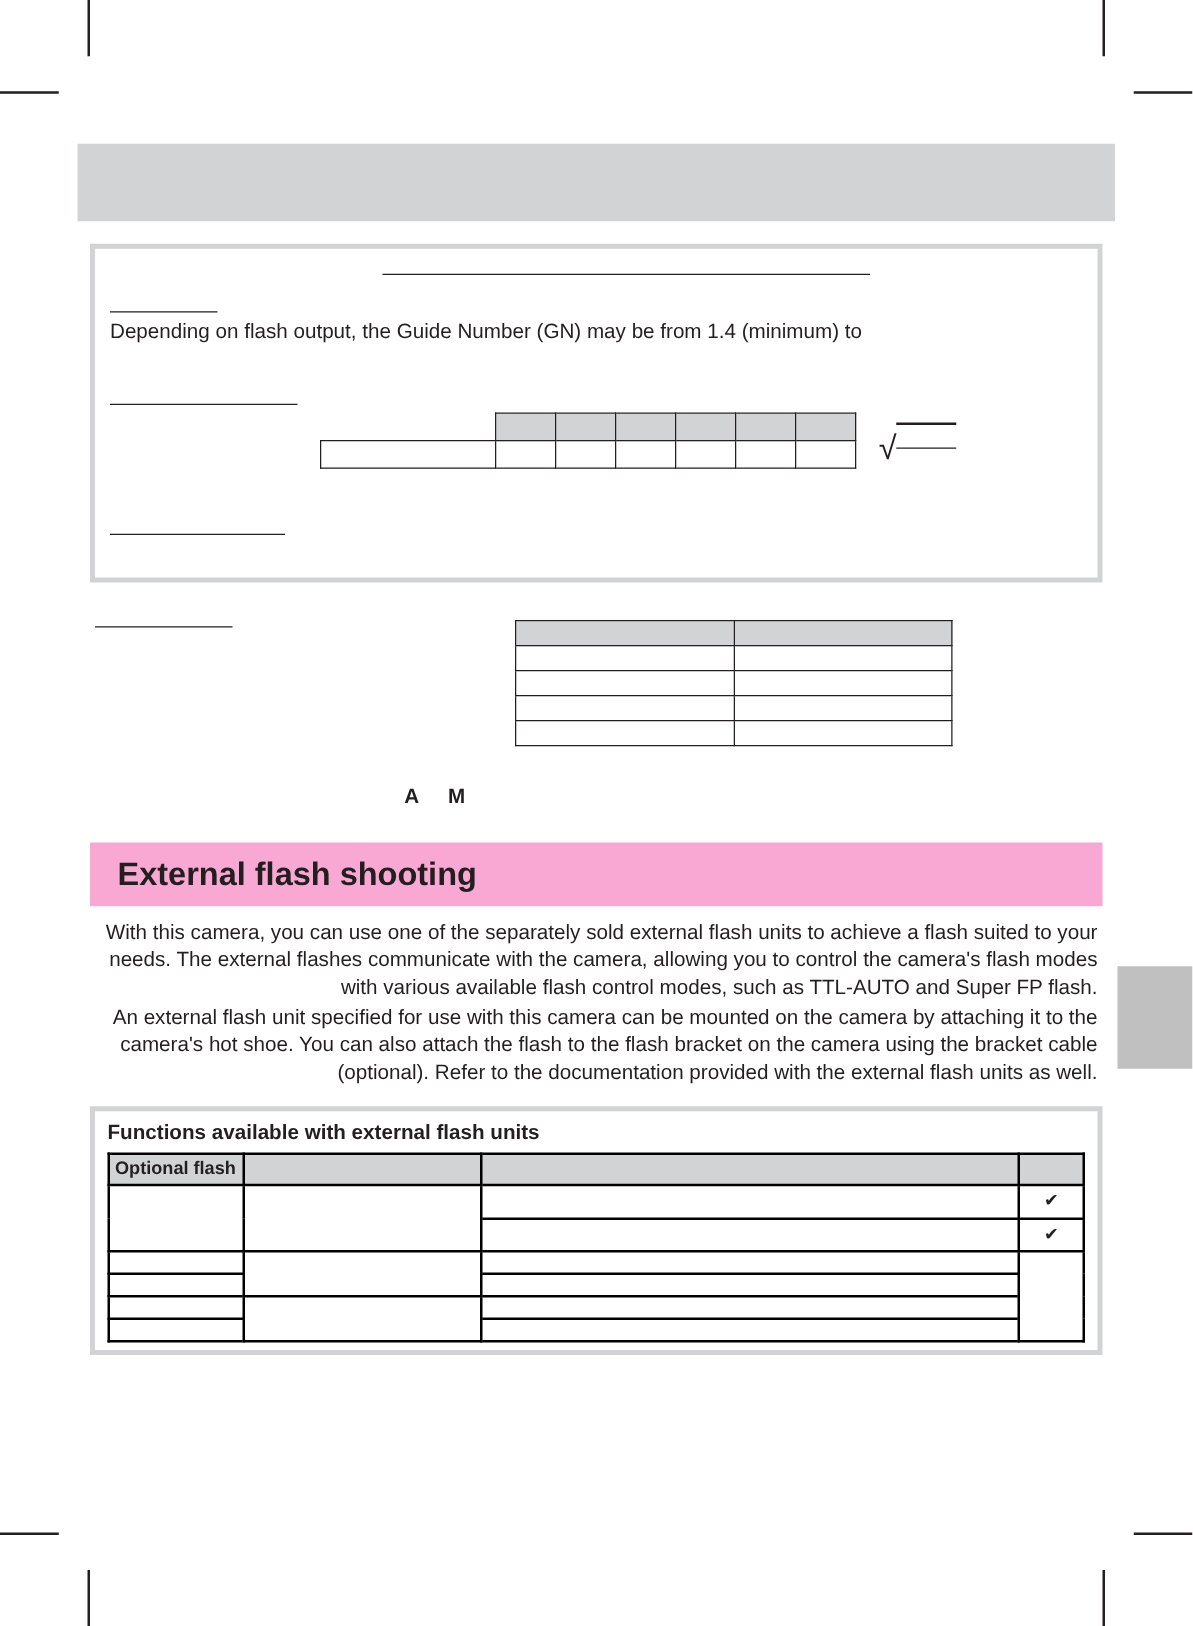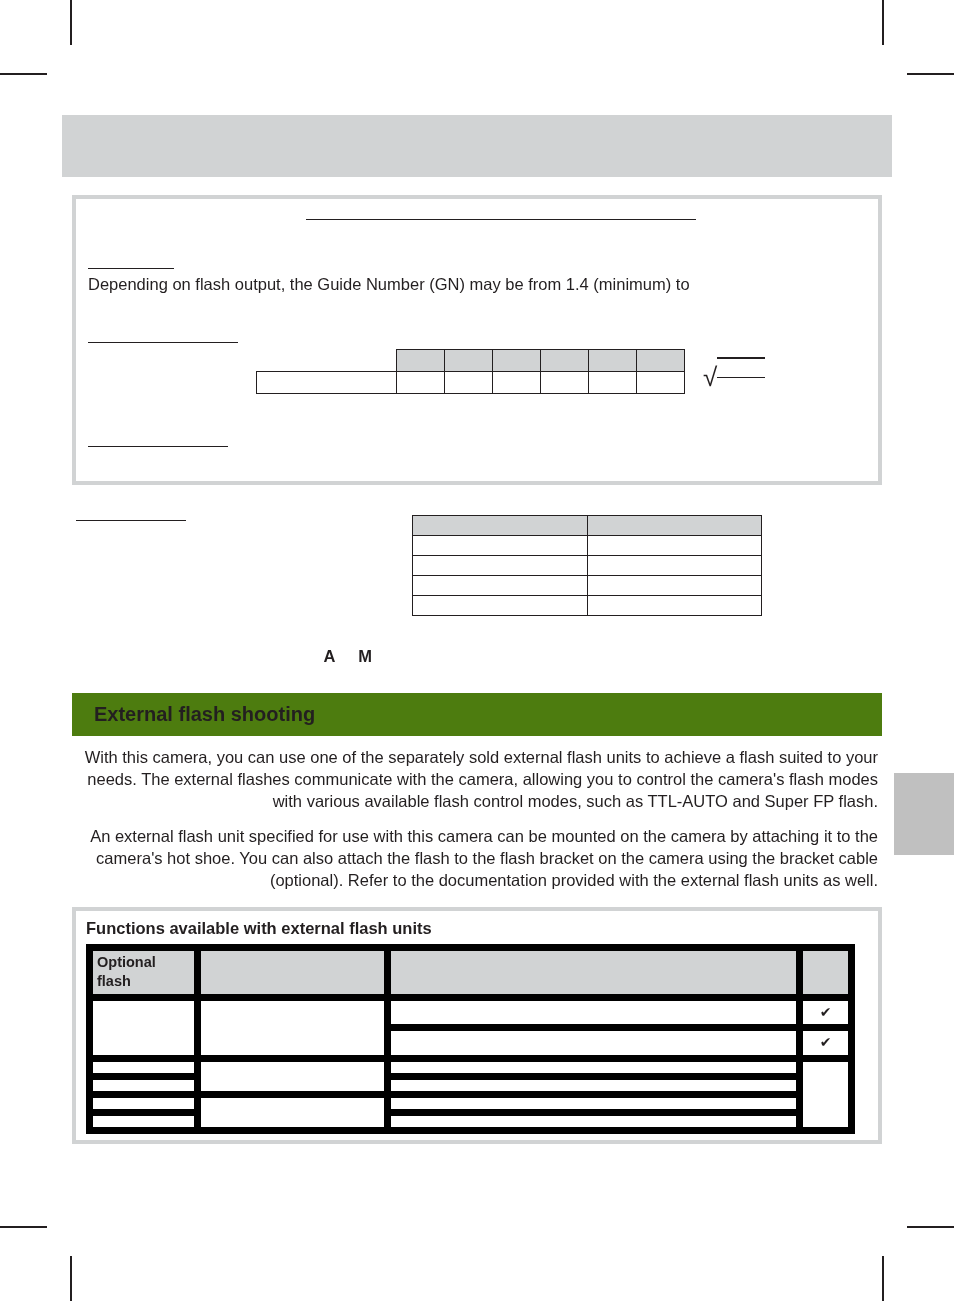--- a/index.html
+++ b/index.html
@@ -30,21 +30,21 @@
   .gray-header {
     background: #d1d3d4;
     height: 62px;
     margin-top: 42px;
     margin-left: -10px;
     margin-right: -10px;
   }
   .tips-box {
     border: 4px solid #d1d3d4;
     margin-top: 18px;
-    padding: 20px 12px 14px 12px;
+    padding: 1px 12px 14px 12px;
     position: relative;
   }
   .tips-box .q-underline {
     position: absolute;
     top: 20px; left: 230px;
     width: 390px;
     border-bottom: 1px solid #231f20;
   }
   .tips-box .a1-underline {
     width: 86px;
@@ -134,56 +134,56 @@
   }
   .gn-table th { background: #d1d3d4; width: 50%; }
   .caution-notes {
     margin-top: 6px;
     padding-left: 36px;
     text-indent: -16px;
   }
   .caution-notes .bold { font-weight: bold; }
 
   .section-title-bar {
-    background: #4d7c0f;
+    background: #f9a8d4;
     margin-top: 26px;
     padding: 8px 22px;
-    font-size: 20px;
+    font-size: 26px;
     font-weight: bold;
   }
   .body-para {
     margin-top: 10px;
     padding: 0 4px;
     text-align: right;
   }
   .side-tab {
     position: absolute;
     right: -72px;
     top: 700px;
     width: 60px;
     height: 82px;
     background: #c0c0c0;
   }
 
   .func-box {
     border: 4px solid #d1d3d4;
     margin-top: 16px;
-    padding: 6px 23px 6px 10px;
+    padding: 6px 10px 6px 10px;
   }
   .func-box .title {
     font-weight: bold;
     margin-bottom: 4px;
   }
   .func-table {
     border-collapse: collapse;
     width: 100%;
     font-size: 14.5px;
   }
   .func-table th, .func-table td {
-    border: 7px solid #000000;
+    border: 2px solid #000000;
     padding: 2px 4px;
     height: 18px;
     text-align: center;
   }
   .func-table th { background: #d1d3d4; font-weight: bold; }
   .func-table .col1 { width: 108px; font-weight: bold; text-align: left; }
   .func-table .col2 { width: 190px; font-weight: bold; }
   .func-table .col3 { width: auto; }
   .func-table .col4 { width: 52px; font-weight: bold; }
   .func-footnote {
@@ -280,21 +280,21 @@
   <p class="caution-notes">
     <br>
     &nbsp;&nbsp;&nbsp;&nbsp;&nbsp;&nbsp;&nbsp;&nbsp;&nbsp;&nbsp;&nbsp;&nbsp;&nbsp;&nbsp;&nbsp;&nbsp;&nbsp;&nbsp;&nbsp;&nbsp;&nbsp;&nbsp;&nbsp;&nbsp;&nbsp;&nbsp;&nbsp;&nbsp;&nbsp;&nbsp;&nbsp;&nbsp;&nbsp;&nbsp;&nbsp;&nbsp;&nbsp;&nbsp;&nbsp;&nbsp;&nbsp;&nbsp;&nbsp;&nbsp;&nbsp;&nbsp;
     <span class="bold">A</span>
     &nbsp;&nbsp;&nbsp;
     <span class="bold">M</span>
   </p>
 
   <div class="section-title-bar">External flash shooting</div>
   <p class="body-para">With this camera, you can use one of the separately sold external flash units to achieve a flash suited to your needs. The external flashes communicate with the camera, allowing you to control the camera's flash modes with various available flash control modes, such as TTL-AUTO and Super FP flash.</p>
-  <p class="body-para" style="margin-top:12px">An external flash unit specified for use with this camera can be mounted on the camera by attaching it to the camera's hot shoe. You can also attach the flash to the flash bracket on the camera using the bracket cable (optional). Refer to the documentation provided with the external flash units as well.</p>
+  <p class="body-para" style="margin-top:1px">An external flash unit specified for use with this camera can be mounted on the camera by attaching it to the camera's hot shoe. You can also attach the flash to the flash bracket on the camera using the bracket cable (optional). Refer to the documentation provided with the external flash units as well.</p>
 
   <div class="side-tab"></div>
 
   <div class="func-box">
     <div class="title">Functions available with external flash units</div>
     <table class="func-table">
       <tbody>
           <tr>
         <th class="col1">Optional flash</th>
         <th class="col2"></th>

